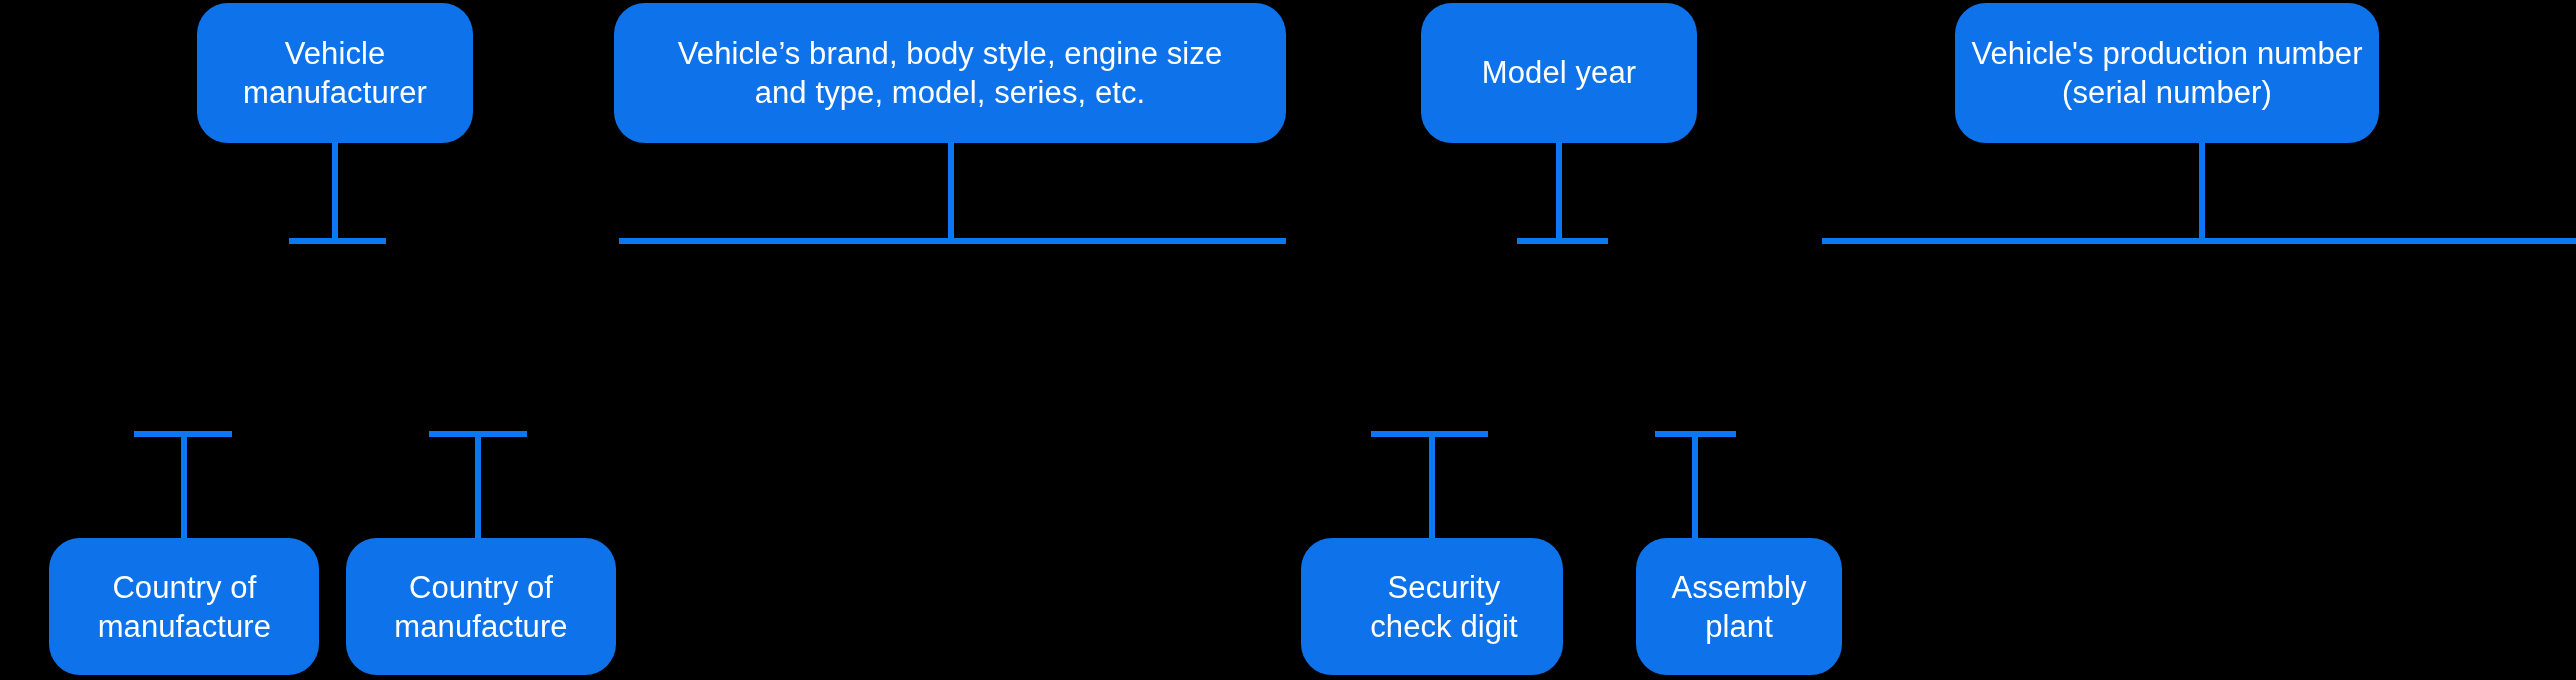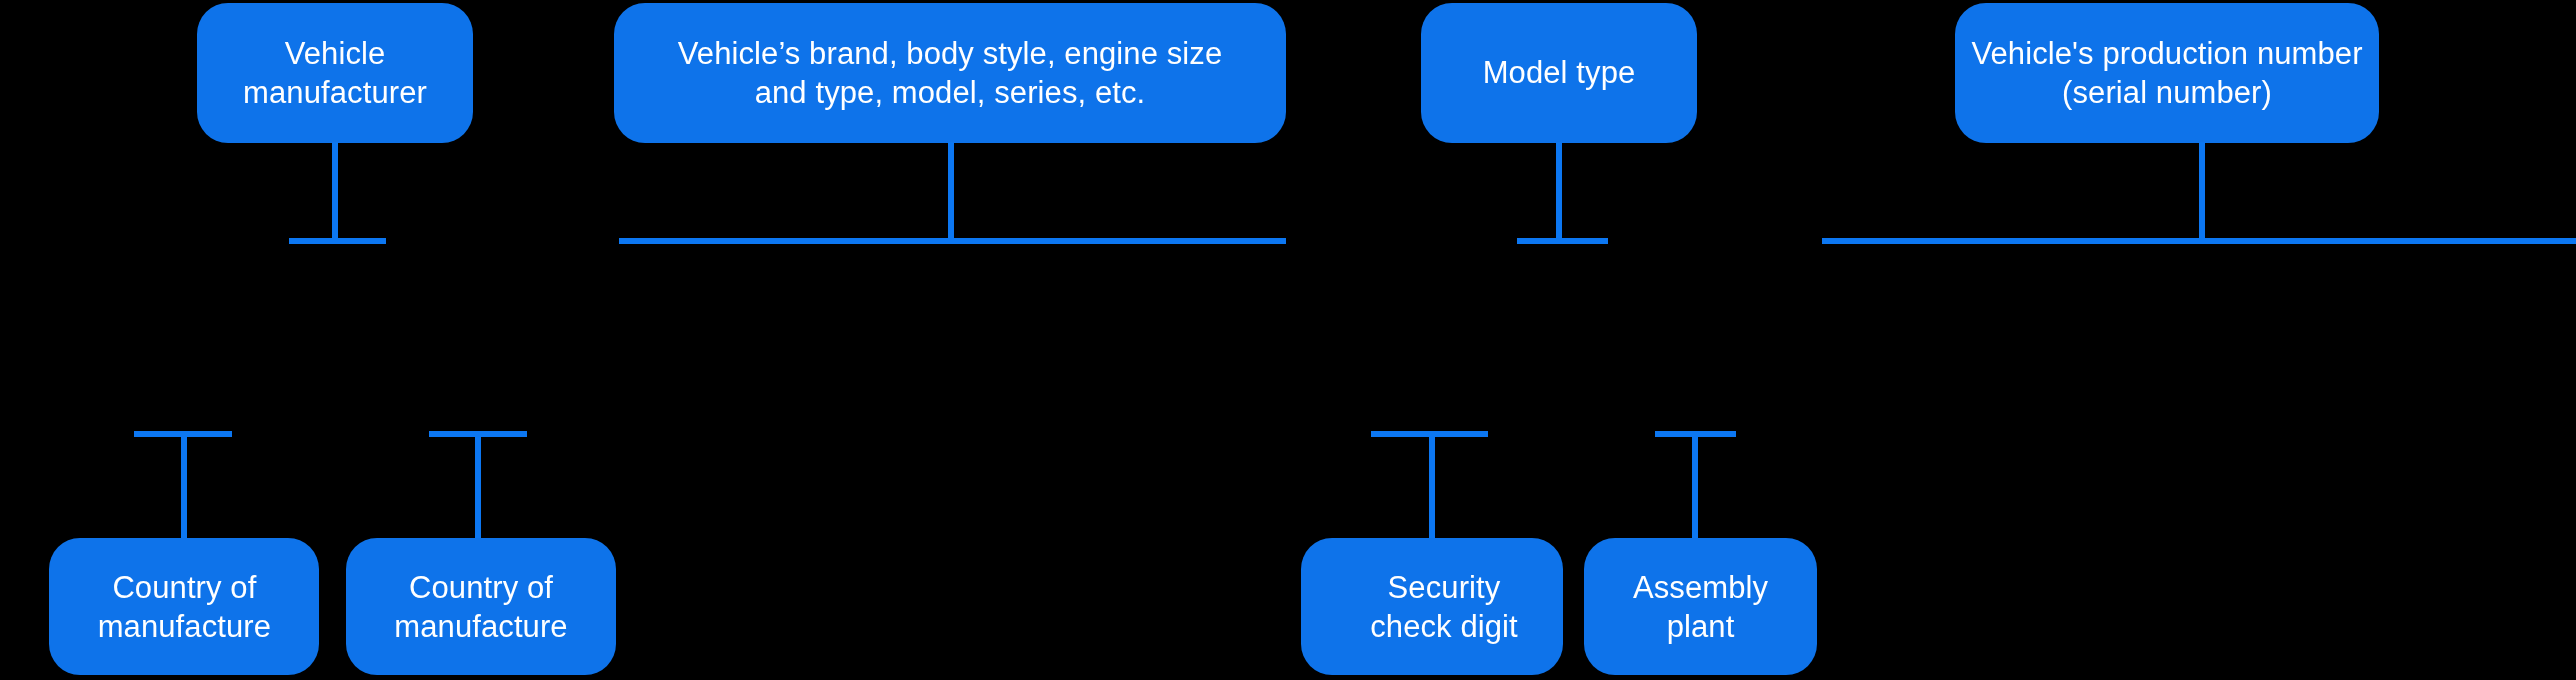--- a/index.html
+++ b/index.html
@@ -51,21 +51,21 @@
 <body>
 
 <div id="canvas">
 
   <div class="node node-top" style="left:153px; width:276px;">Vehicle
 manufacturer</div>
 
   <div class="node node-top" style="left:570px; width:672px;">Vehicle’s brand, body style, engine size
 and type, model, series, etc.</div>
 
-  <div class="node node-top" style="left:1377px; width:276px;">Model type</div>
+  <div class="node node-top" style="left:1377px; width:276px;">Model year</div>
 
   <div class="node node-top" style="left:1911px; width:424px;">Vehicle's production number
 (serial number)</div>
 
   <div class="vline vline-top" style="left:288px;"></div>
   <div class="vline vline-top" style="left:904px;"></div>
   <div class="vline vline-top" style="left:1512px;"></div>
   <div class="vline vline-top" style="left:2155px;"></div>
 
   <div class="hbar hbar-top" style="left:245px; width:97px;"></div>
@@ -85,17 +85,17 @@
 
   <div class="node node-bottom" style="left:5.4px; width:270px;">Country of
 manufacture</div>
 
   <div class="node node-bottom" style="left:302px; width:270px;">Country of
 manufacture</div>
 
   <div class="node node-bottom" style="left:1257px; width:238px;padding-left:24px;">Security
 check digit</div>
 
-  <div class="node node-bottom" style="left:1540px; width:233px;">Assembly
+  <div class="node node-bottom" style="left:1592px; width:206px;">Assembly
 plant</div>
 
 </div>
 
 
 </body></html>

